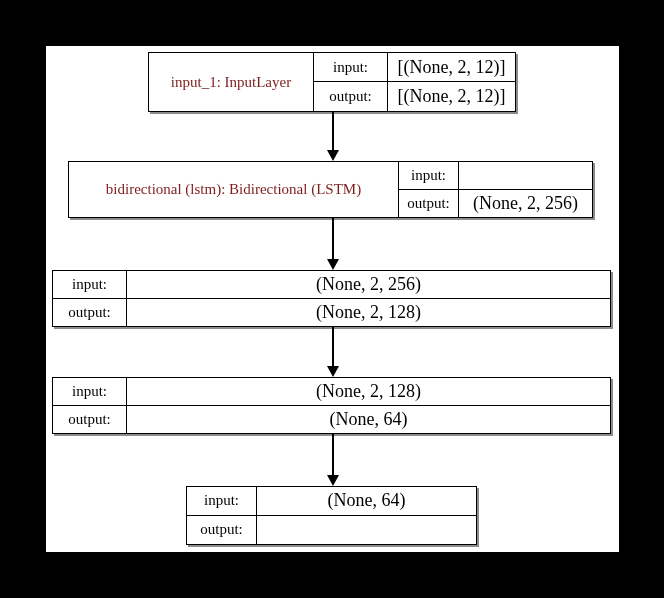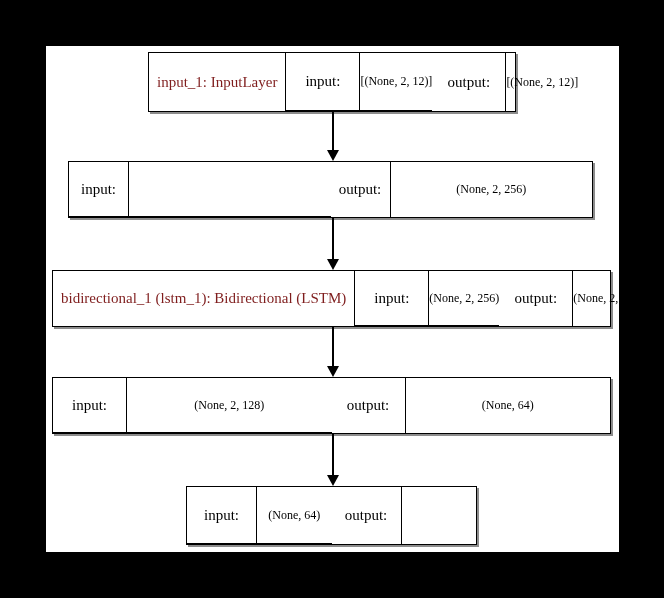--- a/index.html
+++ b/index.html
@@ -41,21 +41,21 @@
     text-align: center;
     padding: 0 8px;
     font-size: 15px;
     color: #7f1d1d;
     white-space: nowrap;
     border-right: 1px solid #000000;
   }
 
   .io-table {
     display: flex;
-    flex-direction: row;
+    flex-direction: column;
     flex: 1 1 auto;
   }
 
   .io-row {
     box-sizing: border-box;
     display: flex;
     flex: 1 1 50%;
     min-height: 0;
   }
   .io-row.top {
@@ -72,21 +72,21 @@
     border-right: 1px solid #000000;
     white-space: nowrap;
   }
 
   .io-val {
     box-sizing: border-box;
     display: flex;
     align-items: center;
     justify-content: center;
     flex: 1 1 auto;
-    font-size: 12px;
+    font-size: 18px;
     color: #000000;
     white-space: nowrap;
   }
 
   
   .edge {
     position: absolute;
   }
   .edge-line {
     position: absolute;
@@ -123,38 +123,38 @@
       </div>
     </div>
   </div>
 
   <div class="edge" style="left:286px; top:66px; width:2px; height:49px;">
     <div class="edge-line" style="height:40px;"></div>
     <div class="edge-head" style="top:38px;"></div>
   </div>
 
   <div class="node" style="left:22px; top:115px; width:525px; height:57px;">
+    <div class="node-label" style="width:330px;">bidirectional (lstm): Bidirectional (LSTM)</div>
     <div class="io-table">
       <div class="io-row top">
         <div class="io-key" style="width:60px;">input:</div>
       </div>
       <div class="io-row">
         <div class="io-key" style="width:60px;">output:</div>
         <div class="io-val">(None, 2, 256)</div>
       </div>
     </div>
   </div>
 
   <div class="edge" style="left:286px; top:172px; width:2px; height:52px;">
     <div class="edge-line" style="height:43px;"></div>
     <div class="edge-head" style="top:41px;"></div>
   </div>
 
   <div class="node" style="left:6px; top:224px; width:559px; height:57px;">
-    <div class="node-label" style="width:356px;">bidirectional_1 (lstm_1): Bidirectional (LSTM)</div>
     <div class="io-table">
       <div class="io-row top">
         <div class="io-key" style="width:74px;">input:</div>
         <div class="io-val">(None, 2, 256)</div>
       </div>
       <div class="io-row">
         <div class="io-key" style="width:74px;">output:</div>
         <div class="io-val">(None, 2, 128)</div>
       </div>
     </div>

